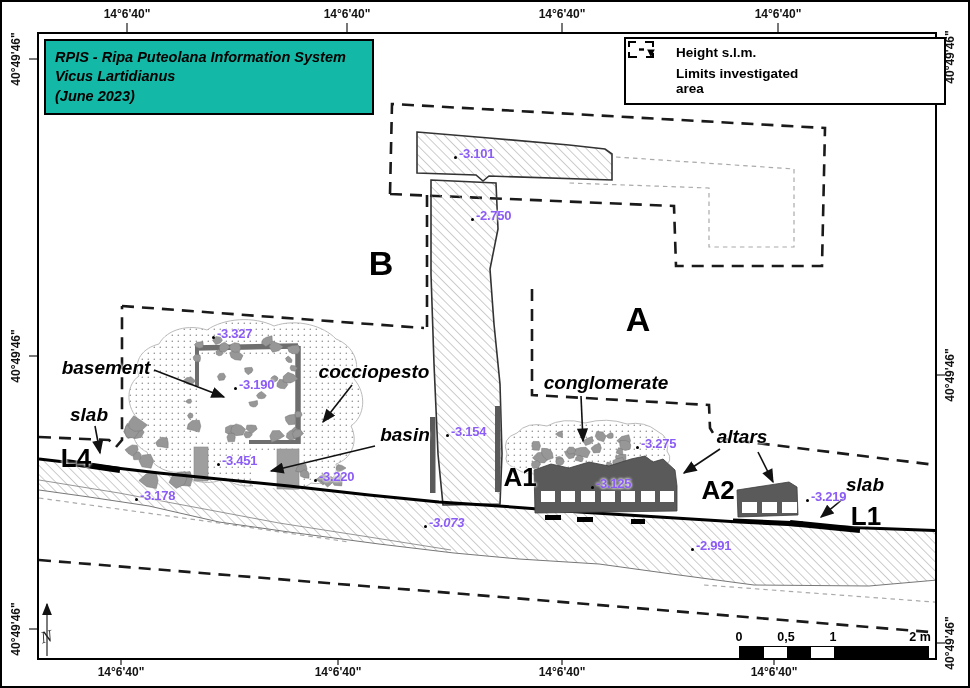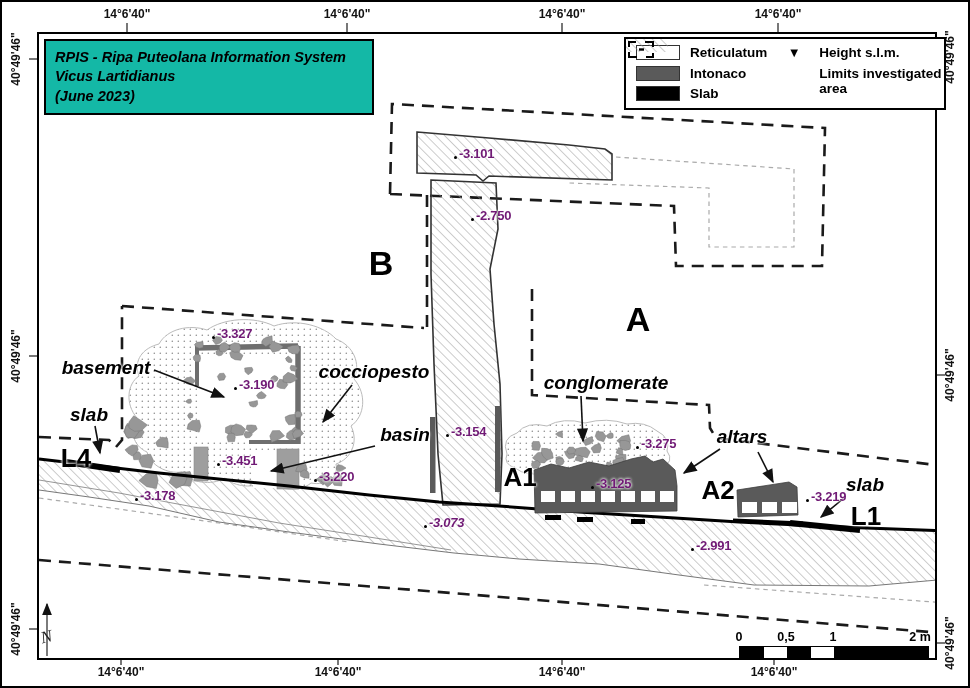--- a/index.html
+++ b/index.html
@@ -24,21 +24,21 @@
   .lrow{display:flex;align-items:center;gap:10px;font-size:13.5px;font-weight:bold;color:#000;}
   .swatch{width:44px;height:15px;border:1px solid #333;box-sizing:border-box;flex:0 0 auto;}
   .sw-intonaco{background:var(--intonaco);}
   .sw-slab{background:var(--slab);}
   .lsym{width:30px;display:flex;justify-content:center;align-items:center;flex:0 0 auto;}
   .tri{font-size:13px;line-height:1;}
   .llabel{line-height:1.15;}
   .llabel.wrap{width:132px;white-space:normal;}
   
   #labels-layer{position:absolute;left:0;top:0;width:100%;height:100%;pointer-events:none;}
-  .height-label{position:absolute;font-size:13px;font-weight:bold;color:#701a75;letter-spacing:-0.3px;white-space:nowrap;
+  .height-label{position:absolute;font-size:13px;font-weight:bold;color:#8b5cf6;letter-spacing:-0.3px;white-space:nowrap;
                 text-shadow:0 0 3px #fff,0 0 3px #fff;}
   .height-label::before{content:"";position:absolute;left:-5px;bottom:2px;width:3px;height:3px;background:#000;border-radius:50%;}
   .map-center{position:absolute;transform:translate(-50%,-50%);white-space:nowrap;color:#000;
               text-shadow:0 0 3px #fff,0 0 3px #fff;}
   .feature-label{font-size:19px;font-weight:bold;font-style:italic;}
   .area-letter{font-size:34px;font-weight:bold;}
   .sector-letter{font-size:26px;font-weight:bold;}
   
   .scalebar{position:absolute;left:693px;top:596px;width:215px;height:32px;z-index:8;}
   .scalebar .num{position:absolute;top:0;transform:translateX(-50%);font-size:12.5px;font-weight:bold;color:#000;white-space:nowrap;}
@@ -305,43 +305,20 @@
         <div class="sector-letter map-center" style="left: 827px; top: 482px;">L1</div>
       </div>
 
     <div class="titlebox">
       <div>RPIS - Ripa Puteolana Information System</div>
       <div>Vicus Lartidianus</div>
       <div>(June 2023)</div>
     </div>
 
     <div class="legend">
-      <div class="lcol lcol1">
-        <div class="lrow">
-          <span class="swatch">
-            <svg width="42" height="13">
-                <defs>
-              <pattern id="hatch2" width="6" height="6" patternUnits="userSpaceOnUse" patternTransform="rotate(-45)">
-                <line x1="0" y1="0" x2="0" y2="6" stroke="#999" stroke-width="1"></line>
-              </pattern>
-                </defs>
-              <rect width="42" height="13" fill="url(#hatch2)"></rect>
-            </svg>
-          </span>
-          <span class="llabel">Reticulatum</span>
-        </div>
-        <div class="lrow">
-          <span class="swatch sw-intonaco"></span>
-          <span class="llabel">Intonaco</span>
-        </div>
-        <div class="lrow">
-          <span class="swatch sw-slab"></span>
-          <span class="llabel">Slab</span>
-        </div>
-      </div>
       <div class="lcol">
         <div class="lrow">
           <span class="lsym tri">▼</span>
           <span class="llabel">Height s.l.m.</span>
         </div>
         <div class="lrow">
           <span class="lsym">
             <svg width="30" height="21" fill="none" stroke="#000" stroke-width="2">
               <path d="M3,8 L3,3 L10,3"></path>
                 <path d="M19,3 L27,3 L27,8"></path>

